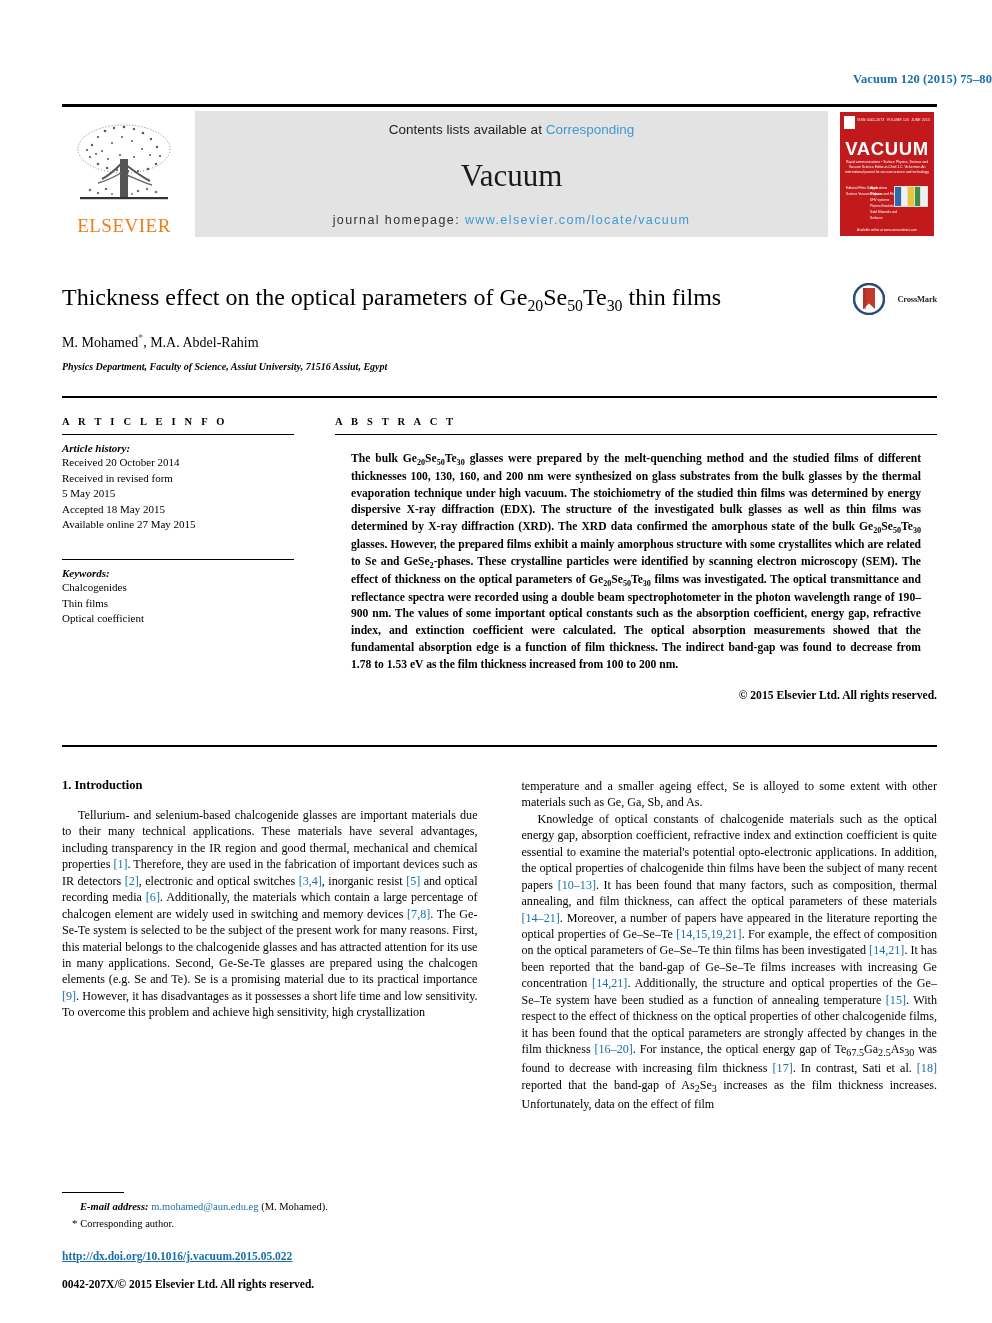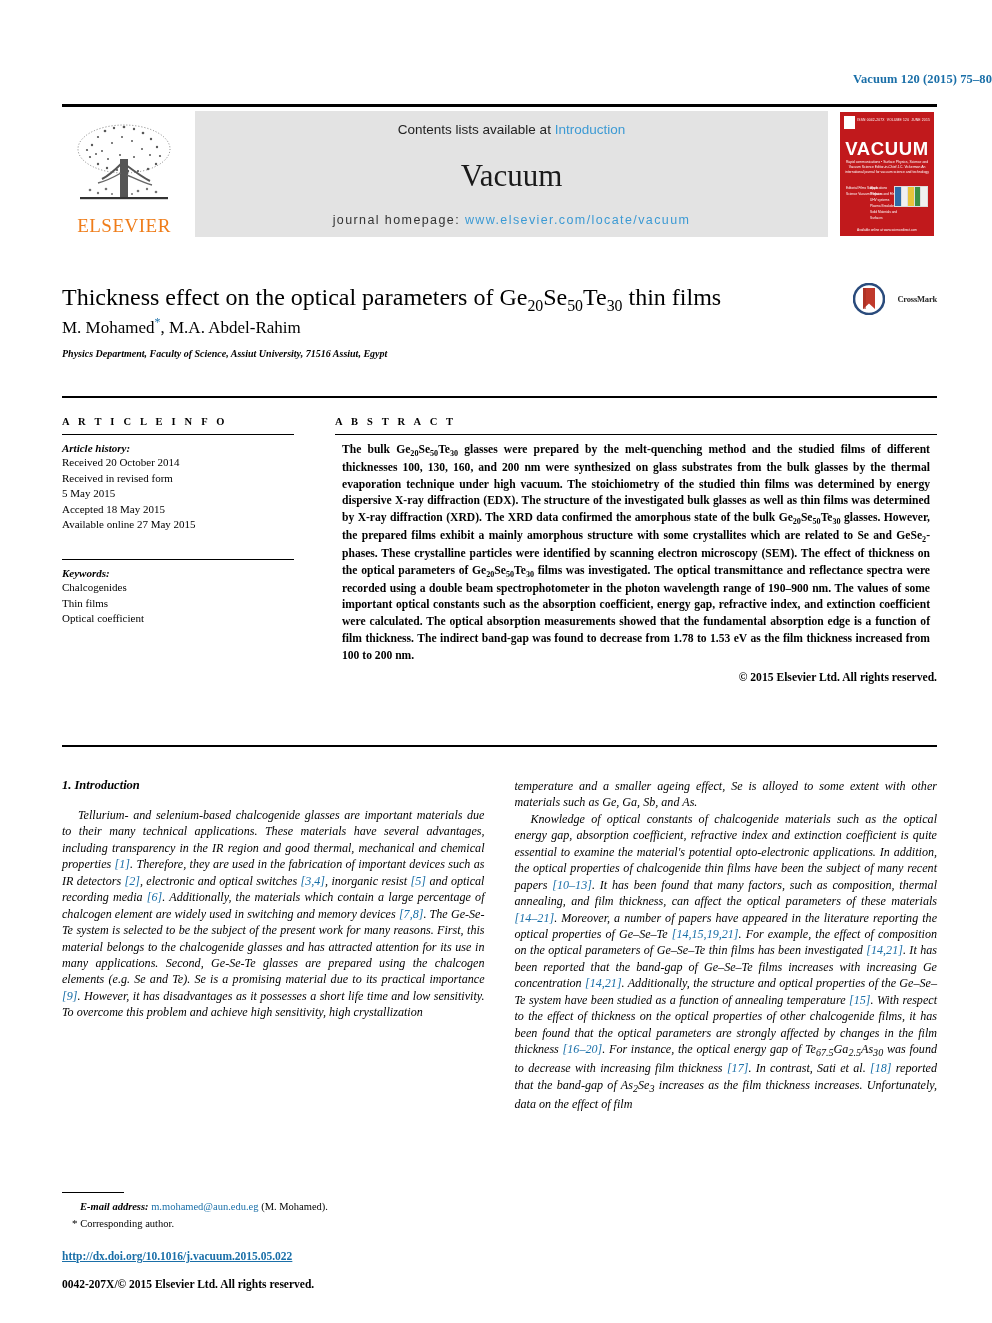--- a/index.html
+++ b/index.html
@@ -214,21 +214,22 @@
     font-weight: normal;
     font-size: 24px;
     line-height: 1.2;
     margin: 0;
     padding-right: 110px;
     color: #000;
   }
   h1.article-title sub { font-size: 0.66em; }
   .authors {
     font-family: "Liberation Serif", serif;
-    font-size: 17px;
+    font-size: 14px;
+    margin-top: 17px;
     color: #000;
   }
   .authors sup.star { color: #1a6fa8; font-size: 0.7em; }
   .affil {
     font-family: "Liberation Serif", serif;
     font-style: italic;
     font-weight: bold;
     font-size: 10px;
     margin-top: 11px;
     color: #000;
@@ -295,21 +296,21 @@
     font-size: 11px;
     line-height: 1.42;
   }
   .info-gap { height: 26px; }
   .abstract-text {
     font-family: "Liberation Serif", serif;
     font-weight: bold;
     font-size: 11.6px;
     line-height: 1.44;
     text-align: justify;
-    margin: 7px;
+    margin: 16px;
   }
   .abstract-text sub { font-size: 0.7em; }
   .copyright-line {
     font-family: "Liberation Serif", serif;
     font-weight: bold;
     font-size: 11.6px;
     text-align: right;
     margin-top: 7px;
   }
   .band-rule-bottom {
@@ -320,22 +321,21 @@
     border-top: 2px solid #000;
   }
 
   
   .body-cols {
     position: absolute;
     left: 62px;
     right: 55px;
     top: 778px;
     display: flex;
-    gap: 30px;
-    font-style: italic;
+    gap: 44px;
   }
   .col {
     flex: 1 1 0;
     min-width: 0;
   }
   h2.section-title {
     font-family: "Liberation Serif", serif;
     font-weight: bold;
     font-size: 12.5px;
     margin: 0 0 14px 0;
@@ -457,21 +457,21 @@
               <circle cx="40" cy="75" r="1"></circle>
                 <circle cx="60" cy="75" r="1"></circle>
             </g>
           </g>
         </svg>
         <div class="elsevier-word">ELSEVIER</div>
       </div>
 
       <div class="center-cell">
         <div class="contents-line">
-          <span>Contents lists available at </span><span class="sd">Introduction</span>
+          <span>Contents lists available at </span><span class="sd">Corresponding</span>
         </div>
         <div class="journal-name">Vacuum</div>
         <div class="homepage-line">
           <span>journal homepage: </span><span class="url">www.elsevier.com/locate/vacuum</span>
         </div>
       </div>
 
       <div class="cover-cell">
         <div class="cover">
           <div class="cov-top">

